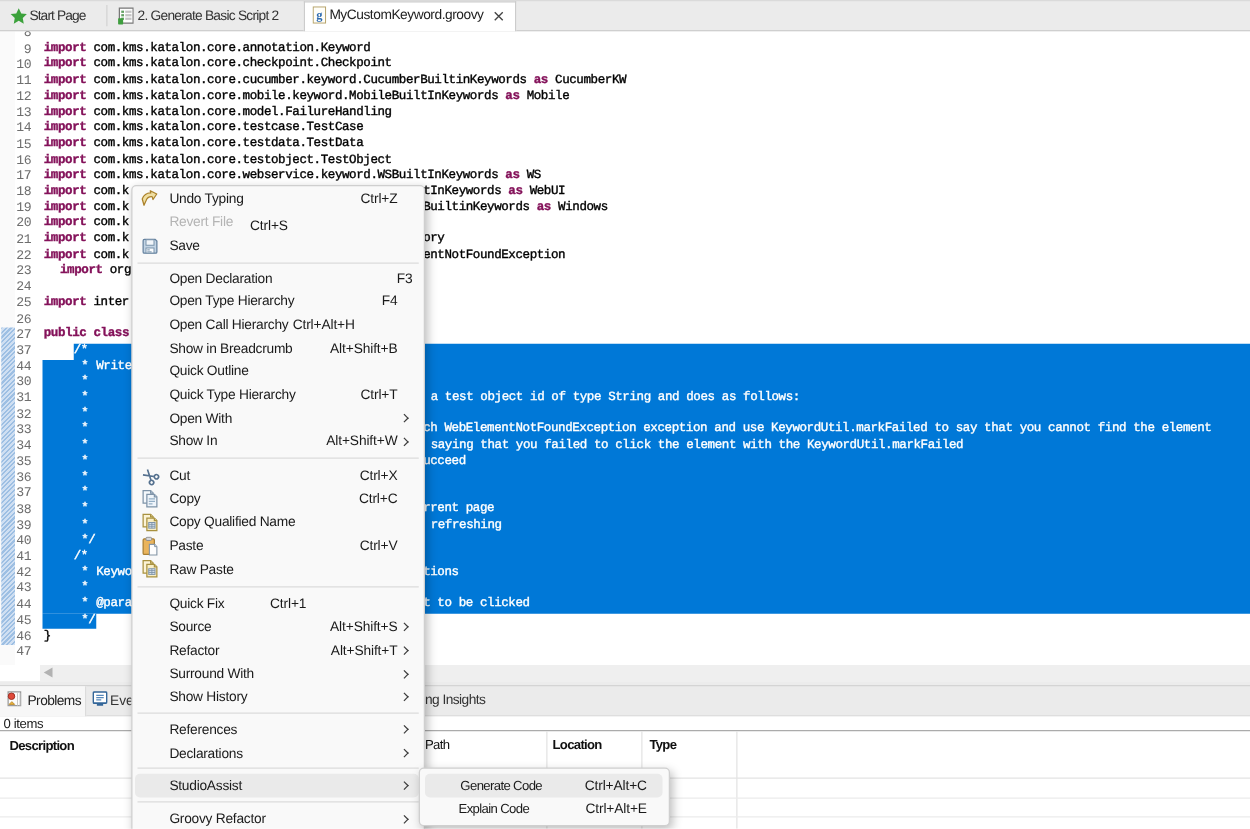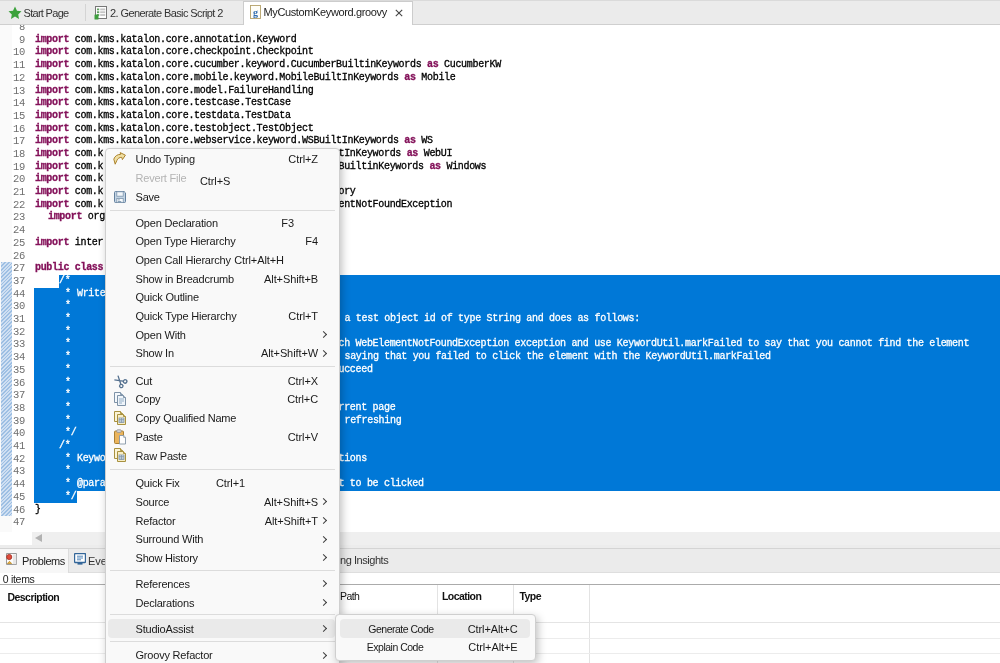--- a/index.html
+++ b/index.html
@@ -180,21 +180,21 @@
 <div class="abs msc" style="left:200px;top:175px;width:118px;">Ctrl+S</div>
 <div class="abs" style="left:112px;top:188.5px;width:16px;height:16px"><svg width="16" height="16" viewBox="0 0 16 16">
       <path d="M2.5 3.5 q0-1 1-1 h8.6 l1.4 1.4 v8.6 q0 1 -1 1 h-9 q-1 0 -1-1 z" fill="#c3d4e4" stroke="#64819e"></path>
       <rect x="4.8" y="2.8" width="6.4" height="4.4" fill="#f2f6fa" stroke="#7b94ac" stroke-width="0.8"></rect>
       <rect x="4.8" y="9.4" width="6.4" height="4" fill="#fafcfe" stroke="#7b94ac" stroke-width="0.8"></rect>
       <rect x="5.8" y="10.4" width="2" height="1" fill="#8aa2b8"></rect>
       <rect x="5.8" y="12" width="3.5" height="1" fill="#8aa2b8"></rect>
     </svg></div>
 <div class="abs" style="left:110px;top:209.6px;width:225px;height:1px;background:#dcdcdc"></div>
 <div class="abs mitem" style="left:135.5px;top:216.6px;color:#1a1a1a">Open Declaration</div>
-<div class="abs msc" style="left:200px;top:216.6px;width:94px;text-align:right">F3</div>
+<div class="abs msc" style="left:200px;top:216.6px;width:130px;text-align:right">F3</div>
 <div class="abs mitem" style="left:135.5px;top:235.2px;color:#1a1a1a">Open Type Hierarchy</div>
 <div class="abs msc" style="left:200px;top:235.2px;width:118px;text-align:right">F4</div>
 <div class="abs mitem" style="left:135.5px;top:254.0px;color:#1a1a1a">Open Call Hierarchy</div>
 <div class="abs msc" style="left:200px;top:254.0px;width:118px;text-align:center">Ctrl+Alt+H</div>
 <div class="abs mitem" style="left:135.5px;top:272.6px;color:#1a1a1a">Show in Breadcrumb</div>
 <div class="abs msc" style="left:200px;top:272.6px;width:118px;text-align:right">Alt+Shift+B</div>
 <div class="abs mitem" style="left:135.5px;top:291.3px;color:#1a1a1a">Quick Outline</div>
 <div class="abs mitem" style="left:135.5px;top:310.0px;color:#1a1a1a">Quick Type Hierarchy</div>
 <div class="abs msc" style="left:200px;top:310.0px;width:118px;text-align:right">Ctrl+T</div>
 <div class="abs mitem" style="left:135.5px;top:328.8px;color:#1a1a1a">Open With</div>

